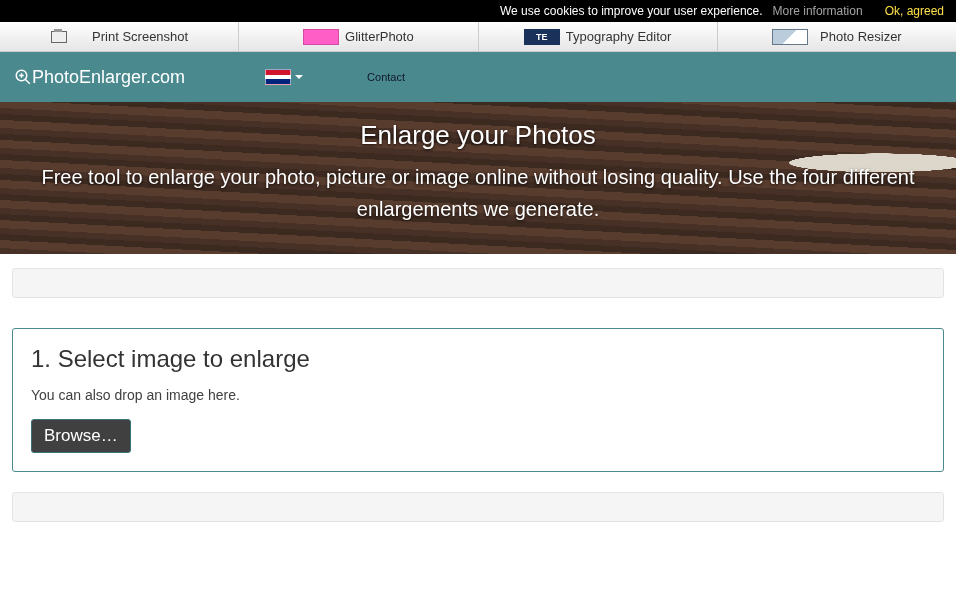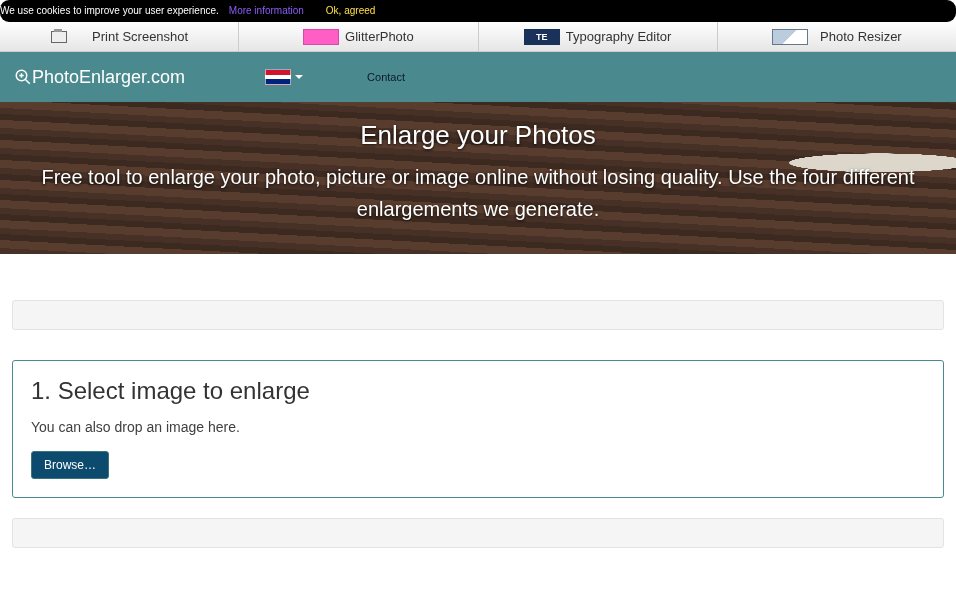--- a/index.html
+++ b/index.html
@@ -1,21 +1,21 @@
 <!DOCTYPE html>
 <html><head>
 <meta charset="utf-8">
 <style>
   * { box-sizing: border-box; margin: 0; padding: 0; }
   body { font-family: "Helvetica Neue", Helvetica, Arial, sans-serif; font-size: 14px; color: #333; background: #fff; width: 956px; }
 
   
-  .cookie-bar { background: #000; color: #fff; height: 22px; line-height: 22px; font-size: 10px; display: flex; padding-right: 12px; border-radius: 9px; }
+  .cookie-bar { background: #000; color: #fff; height: 22px; line-height: 22px; font-size: 12px; display: flex; justify-content: flex-end; padding-right: 12px; }
   .cookie-bar .msg { color: #fff; margin-right: 10px; }
-  .cookie-bar .more { color: #8b5cf6; margin-right: 22px; cursor: pointer; }
+  .cookie-bar .more { color: #a3a3a3; margin-right: 22px; cursor: pointer; }
   .cookie-bar .ok   { color: #fde047; cursor: pointer; }
 
   
   .tabs-row { display: flex; height: 30px; border-bottom: 1px solid #ccc; }
   .tab { flex: 1; display: flex; align-items: center; justify-content: center; gap: 6px;
          background: linear-gradient(#fefefe,#e6e6e6); border-right: 1px solid #ccc; color: #333;
          font-size: 13px; cursor: pointer; }
   .tab:last-child { border-right: none; gap: 12px; }
   .tab-ico { width:36px; height:16px; display:inline-block; }
   .ico-glitter { background:#ff5ec7; border:1px solid #d34aa8; }
@@ -41,29 +41,29 @@
   .hero-bg { position:absolute; inset:0;
     background:
       radial-gradient(ellipse at 92% 40%, #d9d2c7 0 90px, transparent 91px),
       repeating-linear-gradient(3deg, #4a342a 0 6px, #5a3f32 6px 14px, #3f2d24 14px 20px);
     filter: contrast(1.05);
   }
   .hero h1 { position:relative; font-size:26px; font-weight:500; text-shadow:0 1px 3px rgba(0,0,0,.8); margin-bottom:10px;}
   .hero p  { position:relative; font-size:20px; line-height:1.6; text-shadow:0 1px 3px rgba(0,0,0,.8); padding:0 8px;}
 
   
-  .content { padding:14px 12px 0 12px;margin-top:32px; }
+  .content { padding:14px 12px 0 12px; }
   .grey-bar { height:30px; background:#f5f5f5; border:1px solid #e3e3e3; border-radius:3px; margin-bottom:30px;}
   .grey-bar.last { margin-top:20px; margin-bottom:0; }
 
   .panel { border:1px solid #4a8a8f; border-radius:3px; padding:16px 18px 18px 18px; }
   .panel h2 { font-size:24px; font-weight:500; color:#333; margin-bottom:14px;}
   .panel .hint { font-size:14px; color:#404040; margin-bottom:16px;}
-  .browse-btn { background:#0c4a6e; color:#fff; border:1px solid #3a7377; border-radius:3px;
-    padding:6px 12px; font-size:12px; cursor:pointer; }
+  .browse-btn { background:#404040; color:#fff; border:1px solid #3a7377; border-radius:3px;
+    padding:6px 12px; font-size:17px; cursor:pointer; }
 </style>
 </head>
 <body>
 
 <div class="cookie-bar">
   <span class="msg">We use cookies to improve your user experience.</span>
   <span class="more">More information</span>
   <span class="ok">Ok, agreed</span>
 </div>
 

